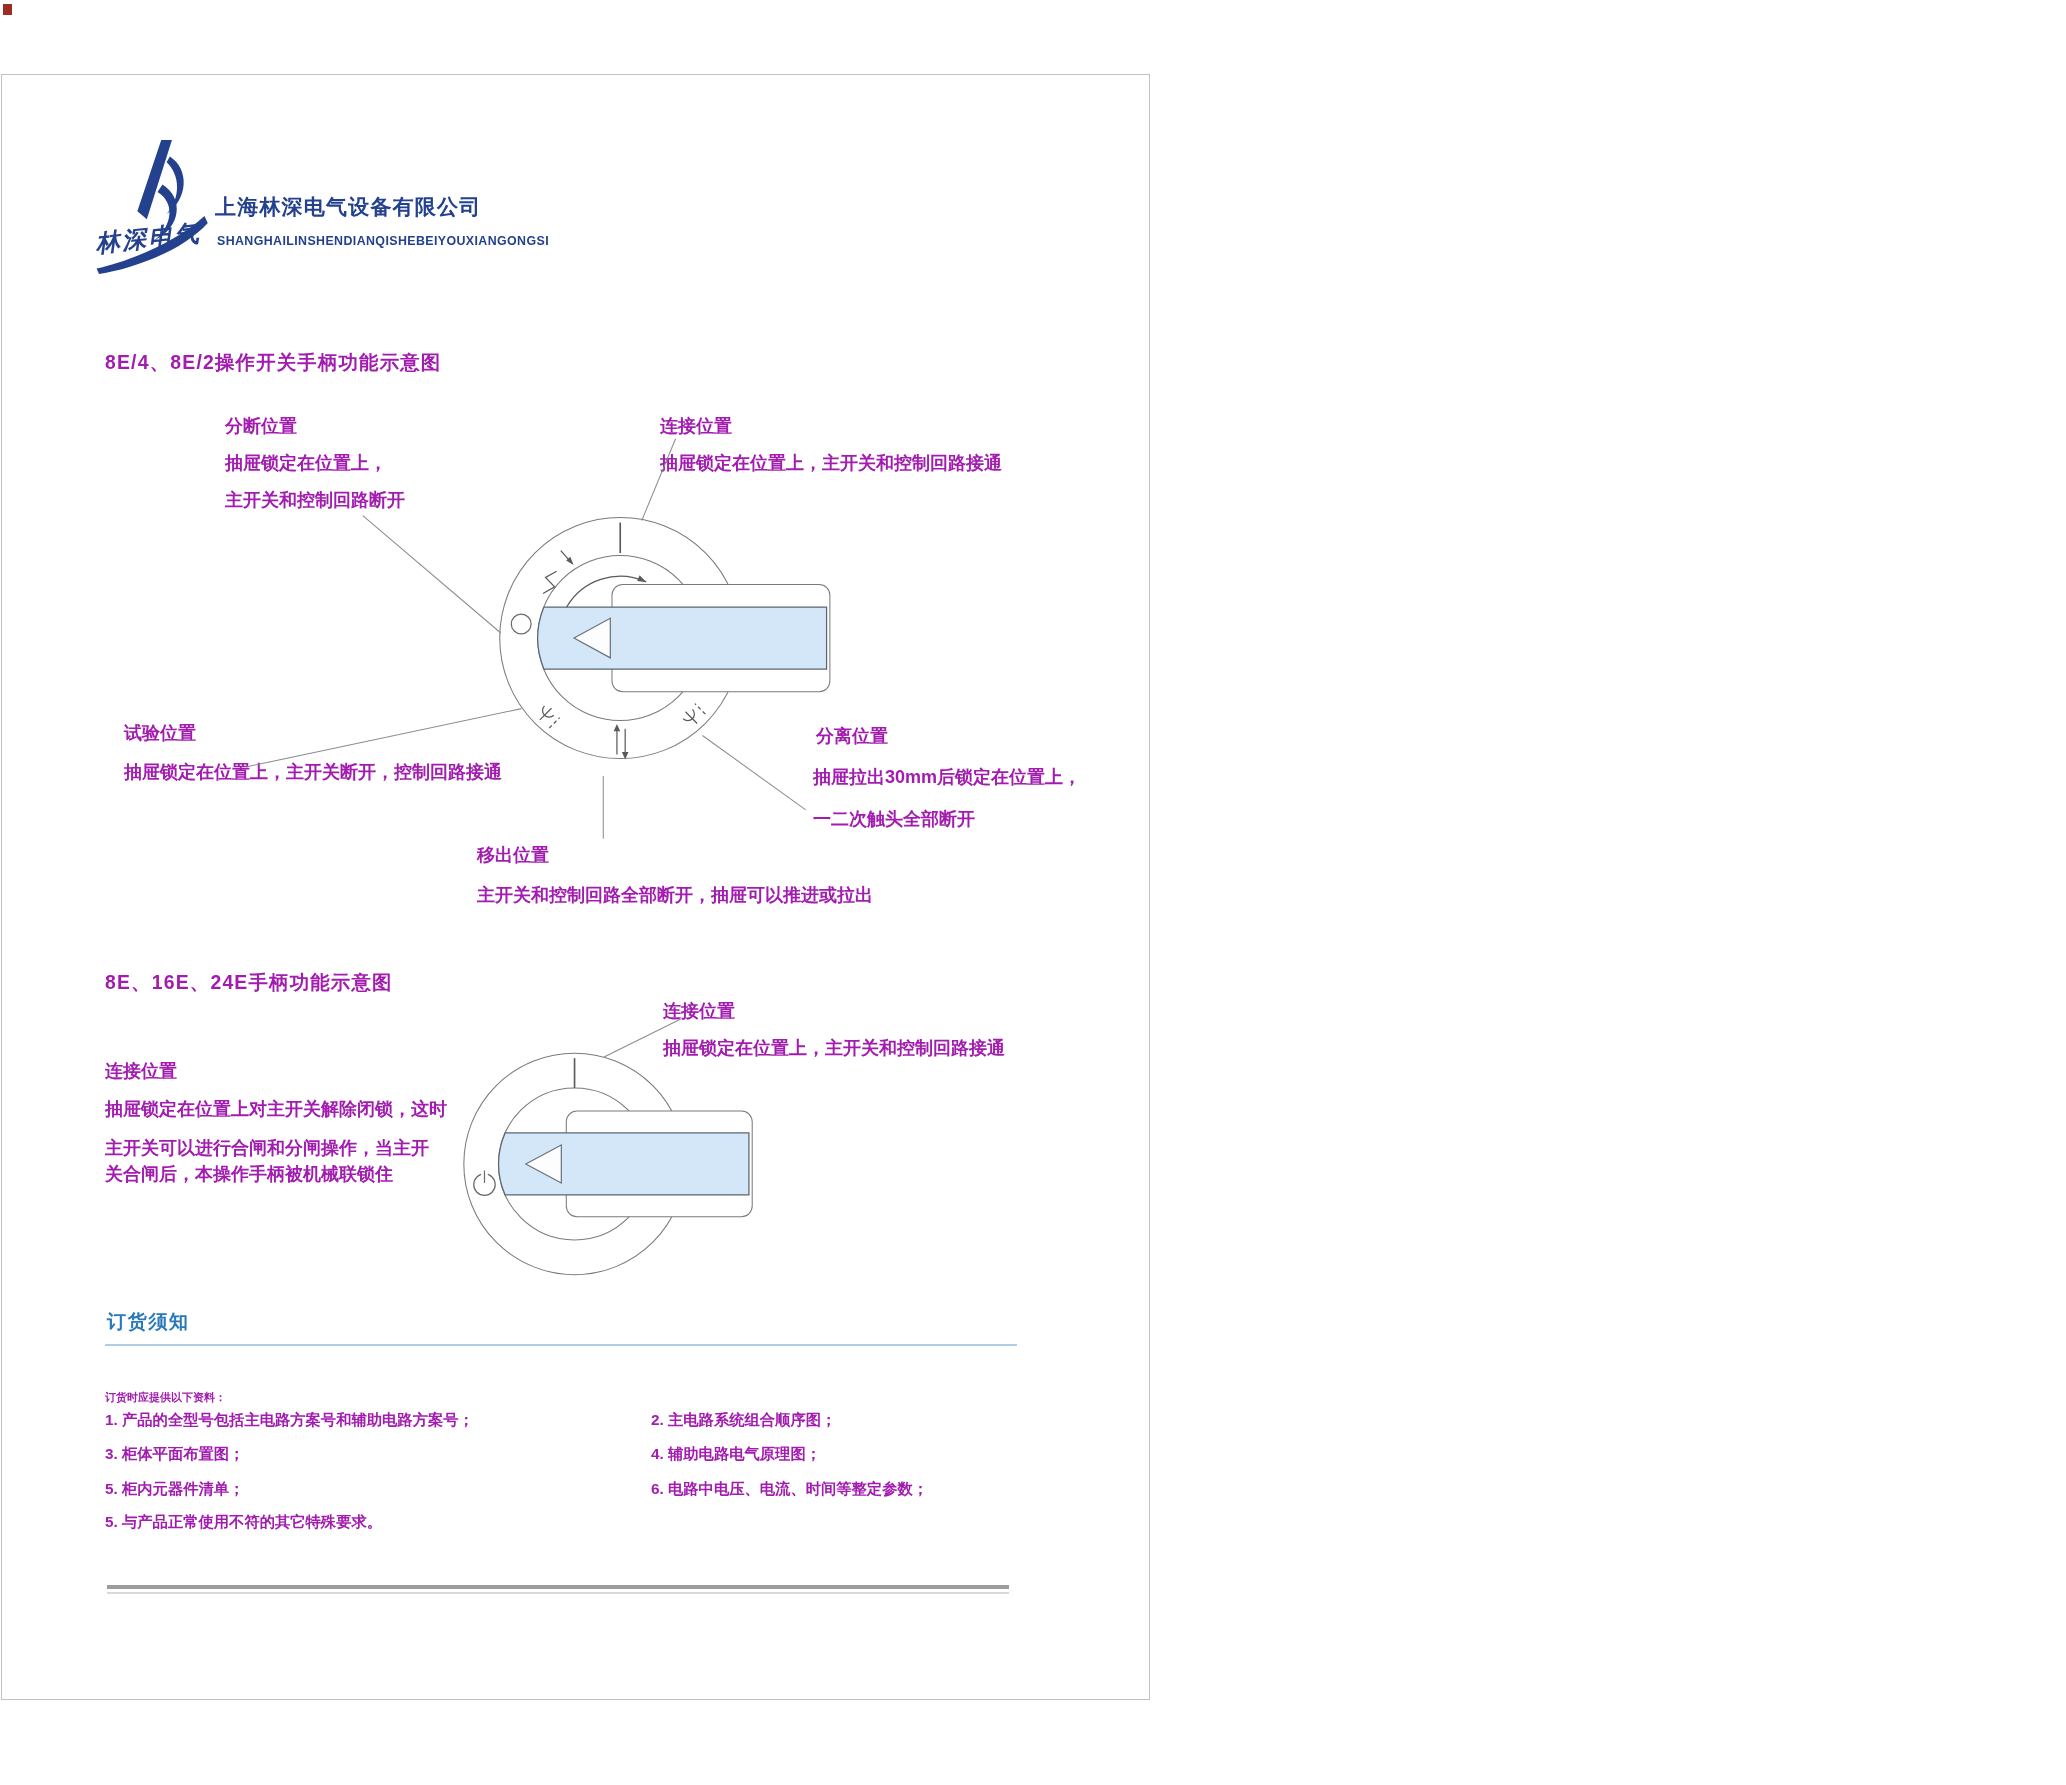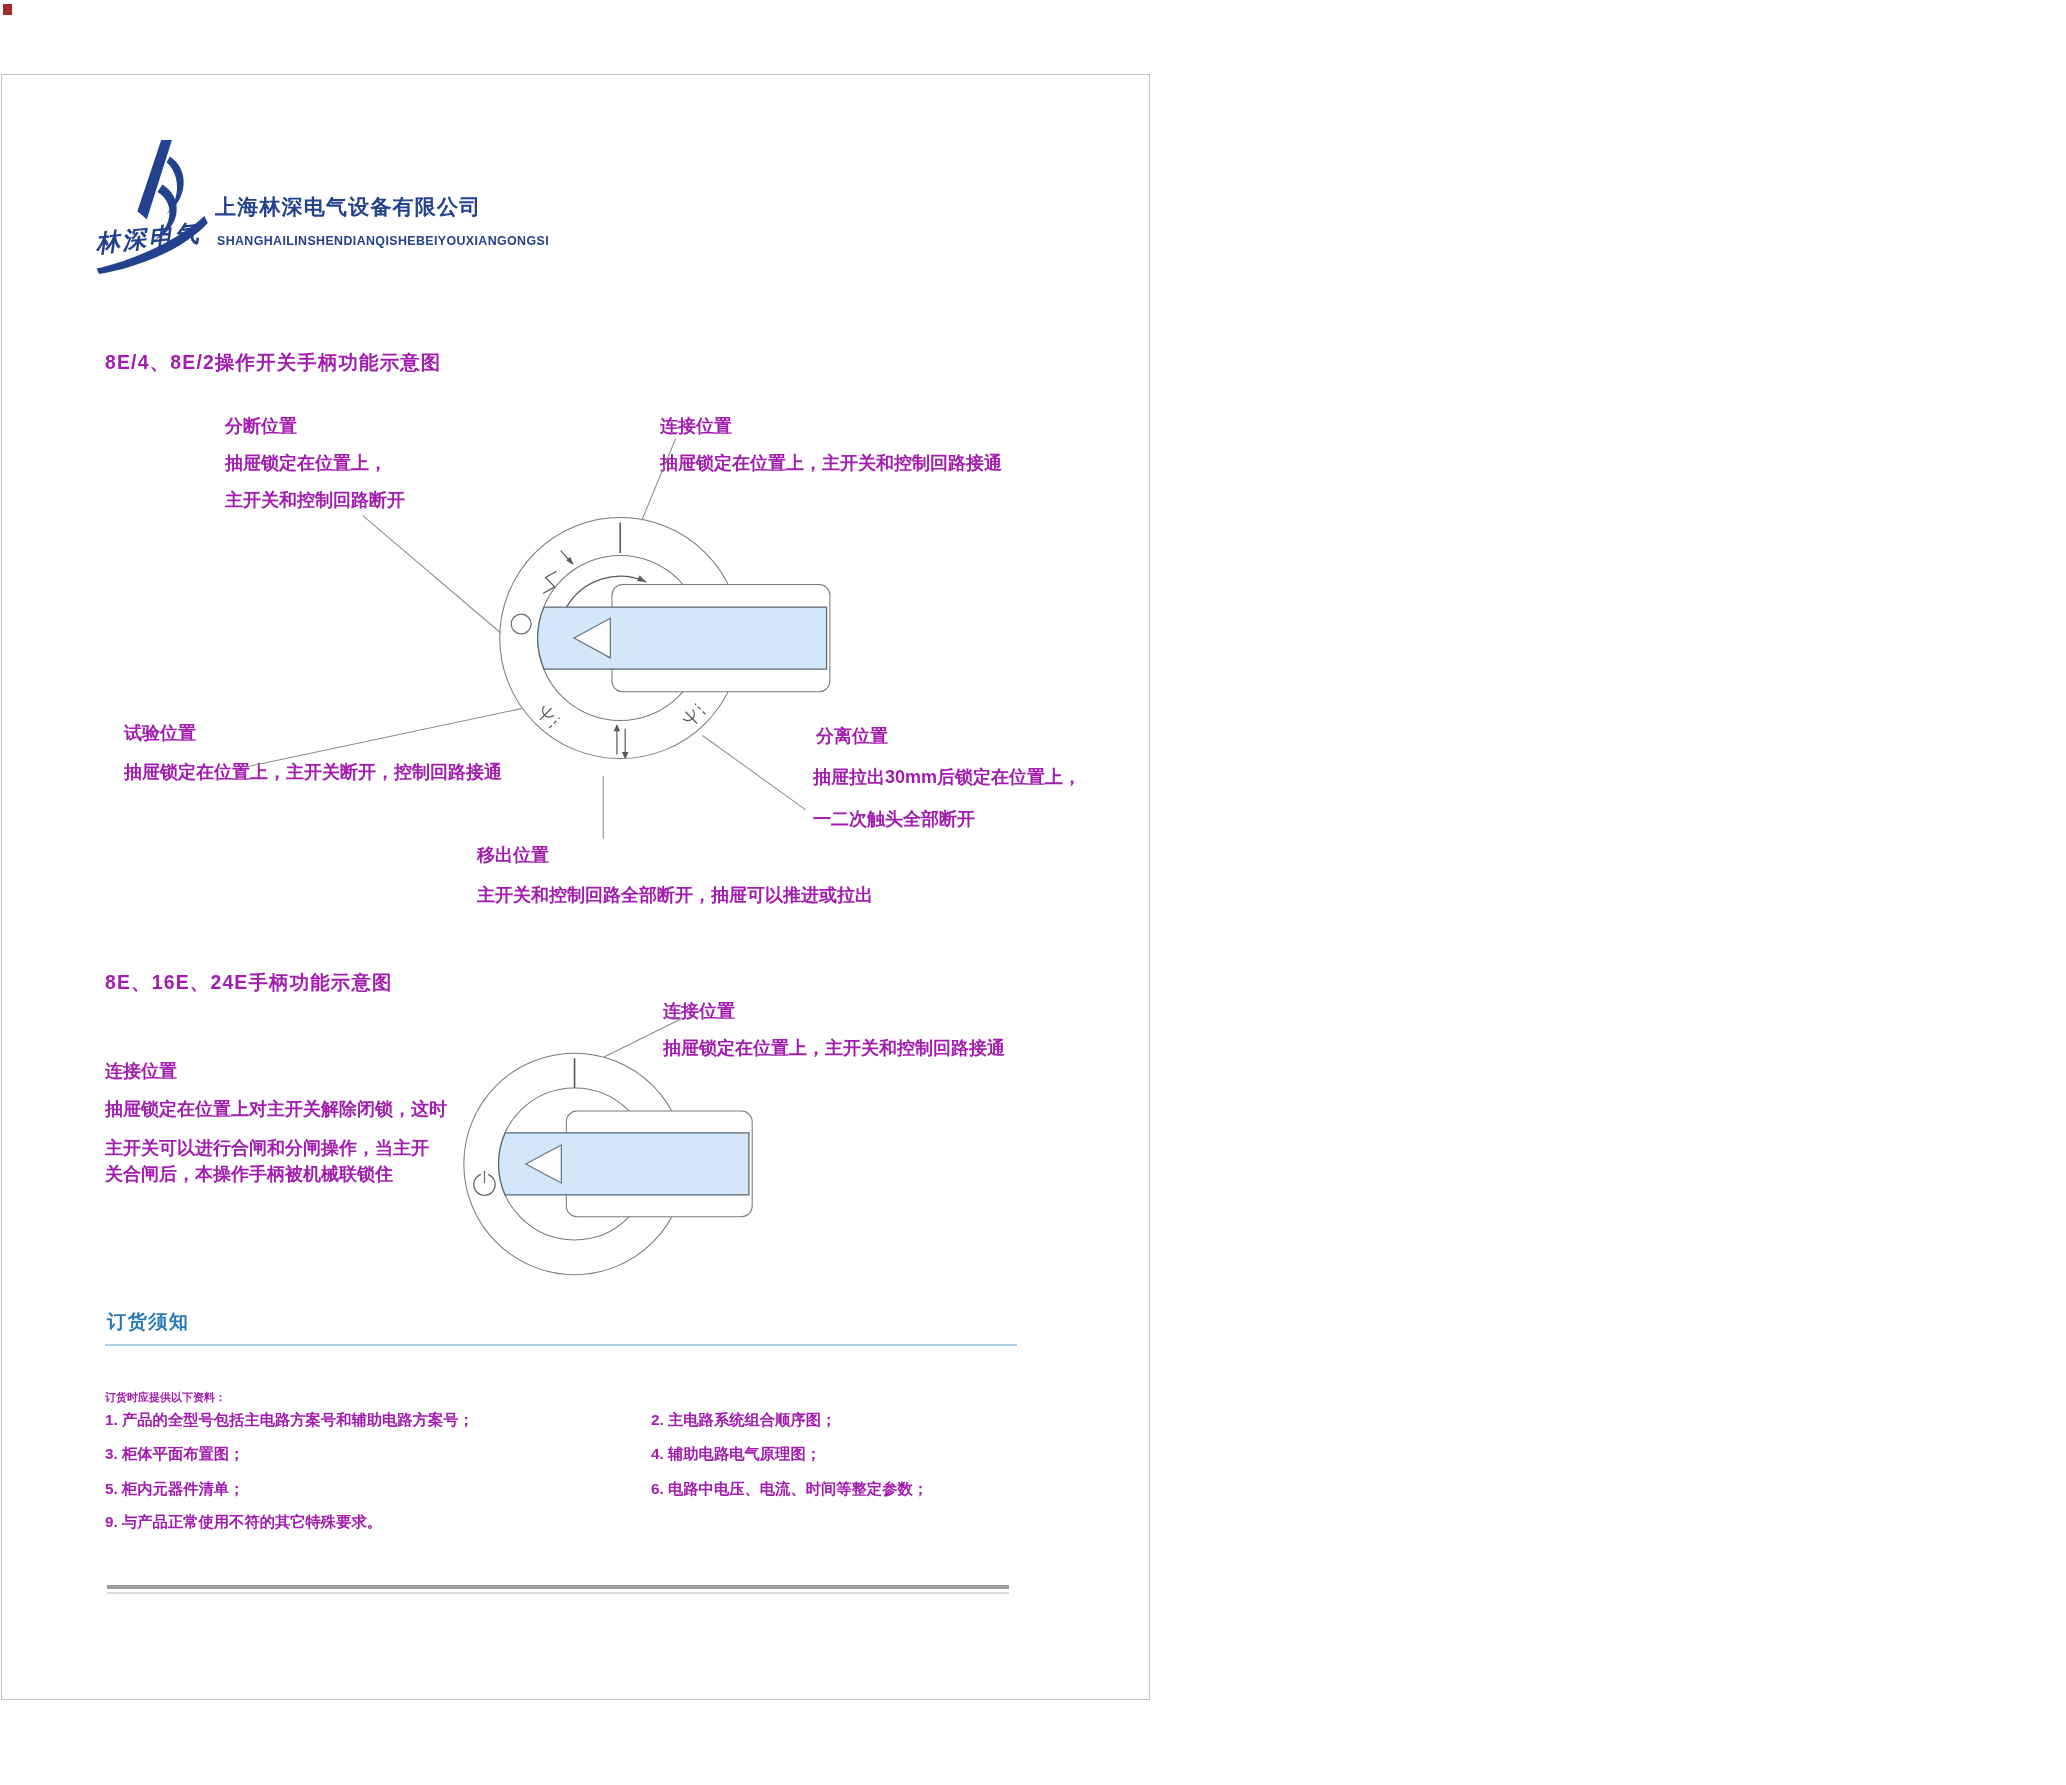--- a/index.html
+++ b/index.html
@@ -135,17 +135,17 @@
 <div class="abs rule-blue" style="left:105px;top:1344px;width:912px;"></div>
 
 <div class="abs t intro" style="left:105px;top:1375px;">订货时应提供以下资料：</div>
 
 <div class="abs t list" style="left:105px;top:1410px;">1. 产品的全型号包括主电路方案号和辅助电路方案号；</div>
 <div class="abs t list" style="left:651px;top:1410px;">2. 主电路系统组合顺序图；</div>
 <div class="abs t list" style="left:105px;top:1444px;">3. 柜体平面布置图；</div>
 <div class="abs t list" style="left:651px;top:1444px;">4. 辅助电路电气原理图；</div>
 <div class="abs t list" style="left:105px;top:1479px;">5. 柜内元器件清单；</div>
 <div class="abs t list" style="left:651px;top:1479px;">6. 电路中电压、电流、时间等整定参数；</div>
-<div class="abs t list" style="left:105px;top:1512px;">9. 与产品正常使用不符的其它特殊要求。</div>
+<div class="abs t list" style="left:105px;top:1512px;">5. 与产品正常使用不符的其它特殊要求。</div>
 
 <div class="abs footer-thick" style="left:107px;top:1585px;width:902px;"></div>
 <div class="abs footer-thin" style="left:107px;top:1592px;width:902px;"></div>
 
 
 </body></html>

